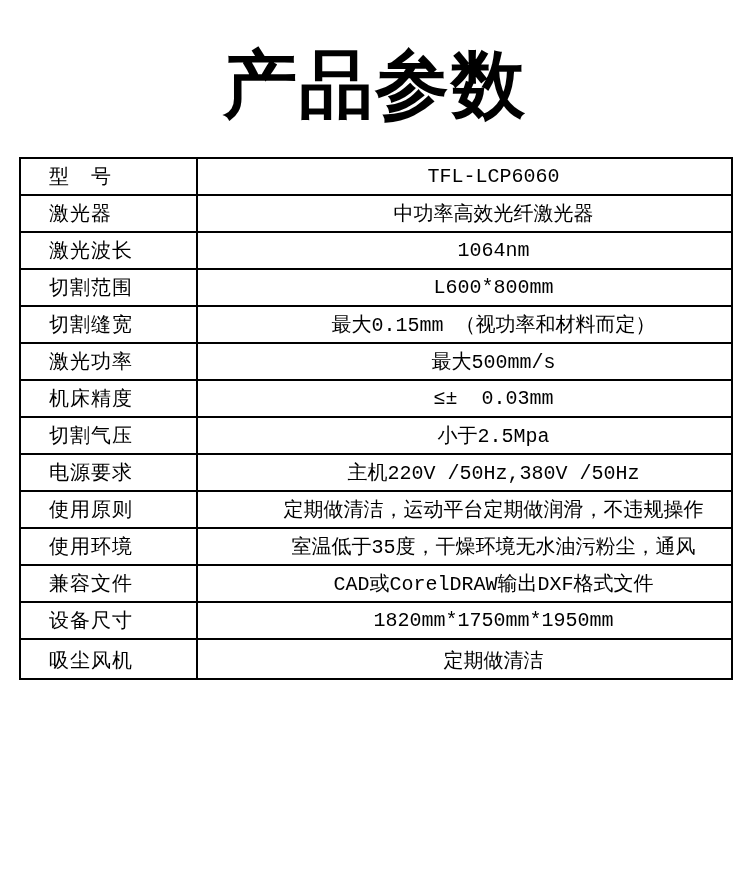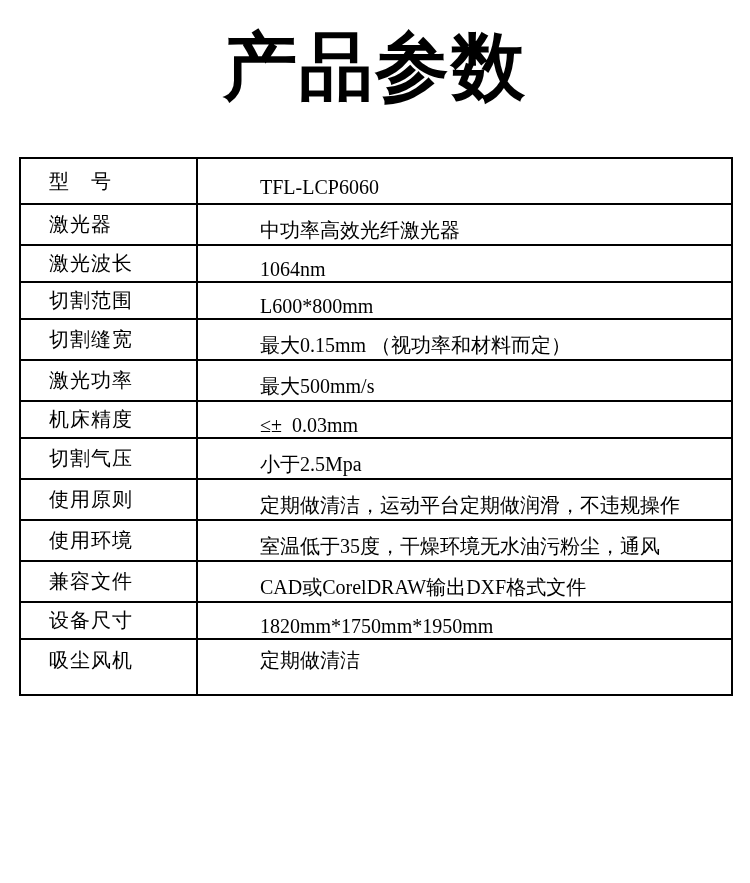--- a/index.html
+++ b/index.html
@@ -8,21 +8,21 @@
     background: #ffffff;
   }
   body {
     width: 750px;
     height: 883px;
     position: relative;
     font-family: "DejaVu Sans", sans-serif;
     color: #000000;
   }
   .page-title {
-    margin: 0;
+    margin: 18px;
     padding-top: 30px;
     text-align: center;
     font-family: "Liberation Sans", "DejaVu Sans", sans-serif;
     font-size: 74px;
     line-height: 1.0;
     font-weight: 900;
     letter-spacing: 2px;
     color: #000000;
   }
   table.spec-table {
@@ -40,27 +40,28 @@
     color: #000000;
     overflow: hidden;
   }
   td.param-label {
     width: 147px;
     padding: 0 0 0 28px;
     font-family: "DejaVu Sans", sans-serif;
     letter-spacing: 1px;
   }
   td.param-value {
-    padding: 12px 4px 0 62px;
-    font-family: Liberation Serif, serif;
+    padding: 0 4px 0 62px;
+    font-family: Liberation Mono, monospace;
     white-space: pre;
+    text-align: center;
   }
   table.spec-table tr       { height: 37px; }
-  table.spec-table tr.first { height: 46px; }
-  table.spec-table tr.last  { height: 56px; }
+  table.spec-table tr.first { height: 37px; }
+  table.spec-table tr.last  { height: 40px; }
   table.spec-table tr.last td {
     vertical-align: top;
     padding-top: 7px;
   }
 </style>
 </head>
 <body>
 
 <h1 class="page-title">产品参数</h1>
 
@@ -92,20 +93,24 @@
       </tr>
       <tr>
         <td class="param-label">机床精度</td>
         <td class="param-value">≤±  0.03mm</td>
       </tr>
       <tr>
         <td class="param-label">切割气压</td>
         <td class="param-value">小于2.5Mpa</td>
       </tr>
       <tr>
+        <td class="param-label">电源要求</td>
+        <td class="param-value">主机220V /50Hz,380V /50Hz</td>
+      </tr>
+      <tr>
         <td class="param-label">使用原则</td>
         <td class="param-value">定期做清洁，运动平台定期做润滑，不违规操作</td>
       </tr>
       <tr>
         <td class="param-label">使用环境</td>
         <td class="param-value">室温低于35度，干燥环境无水油污粉尘，通风</td>
       </tr>
       <tr>
         <td class="param-label">兼容文件</td>
         <td class="param-value">CAD或CorelDRAW输出DXF格式文件</td>

